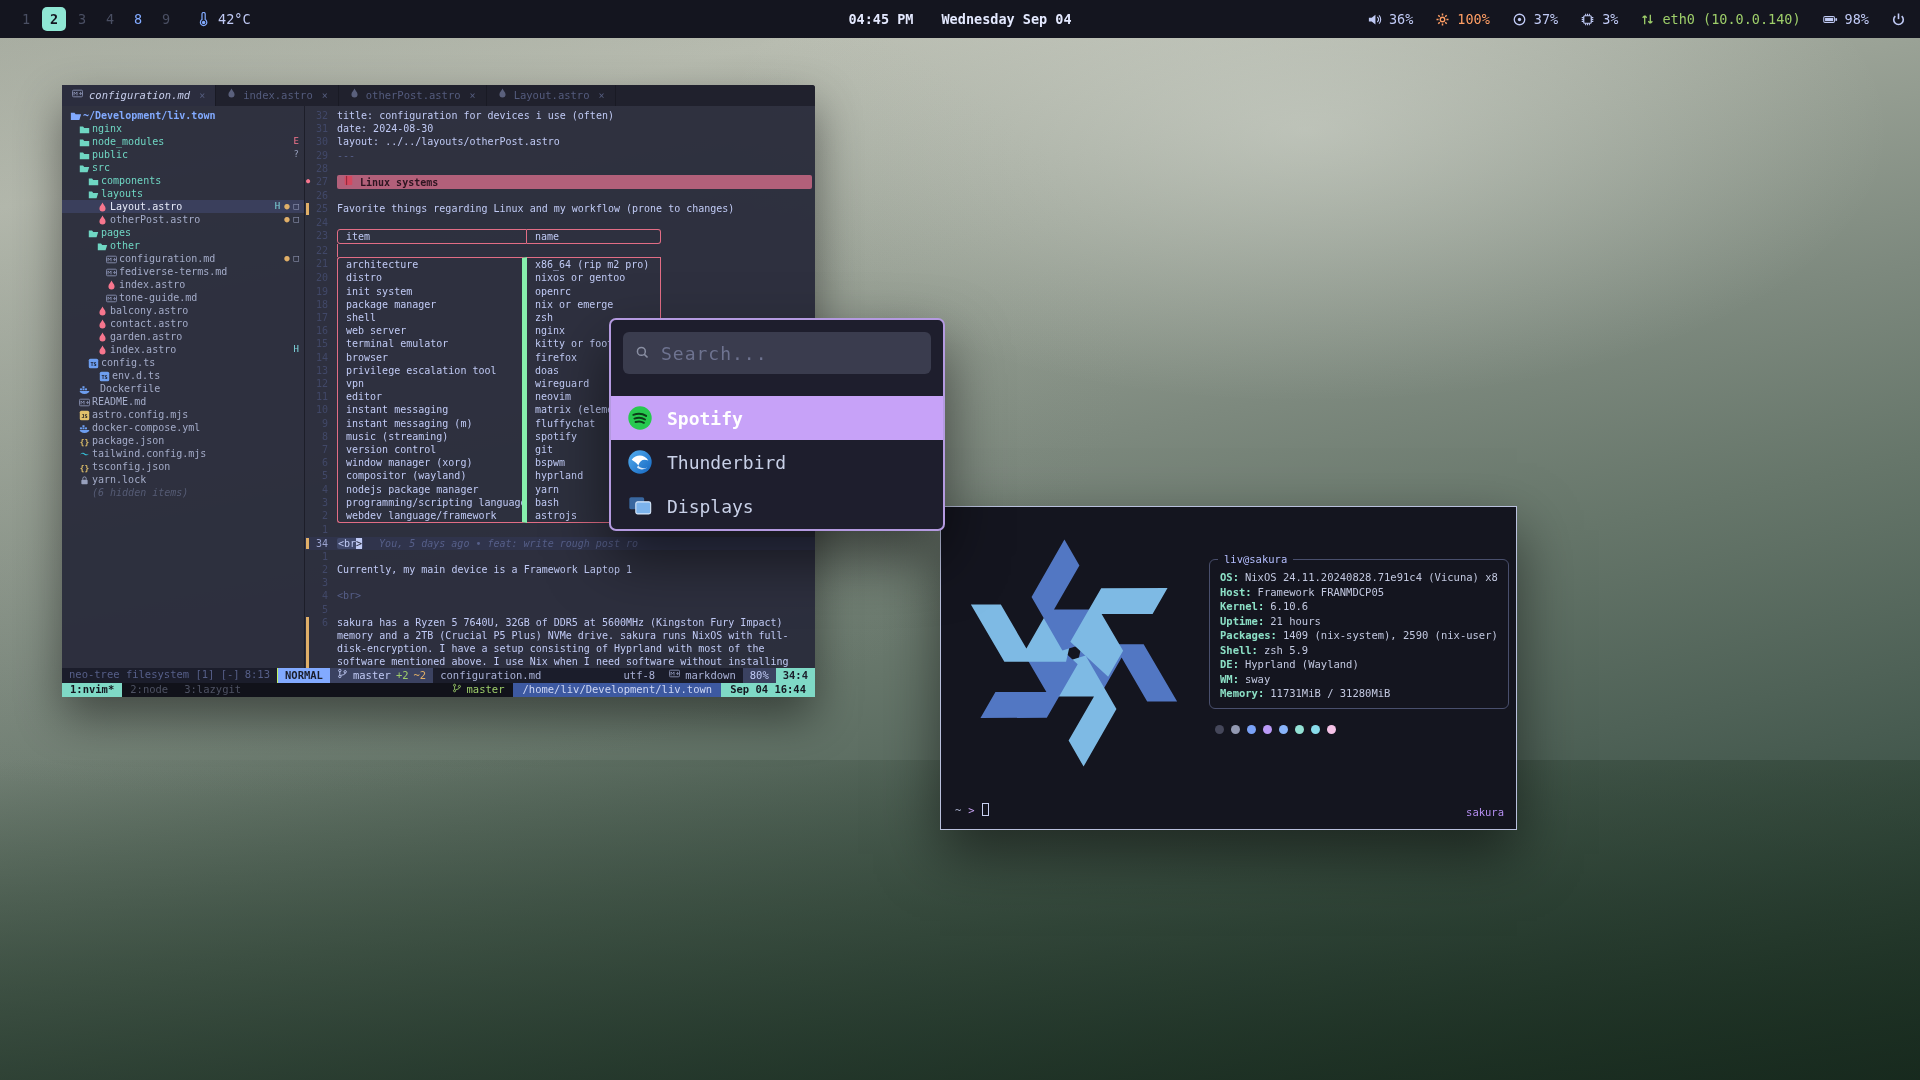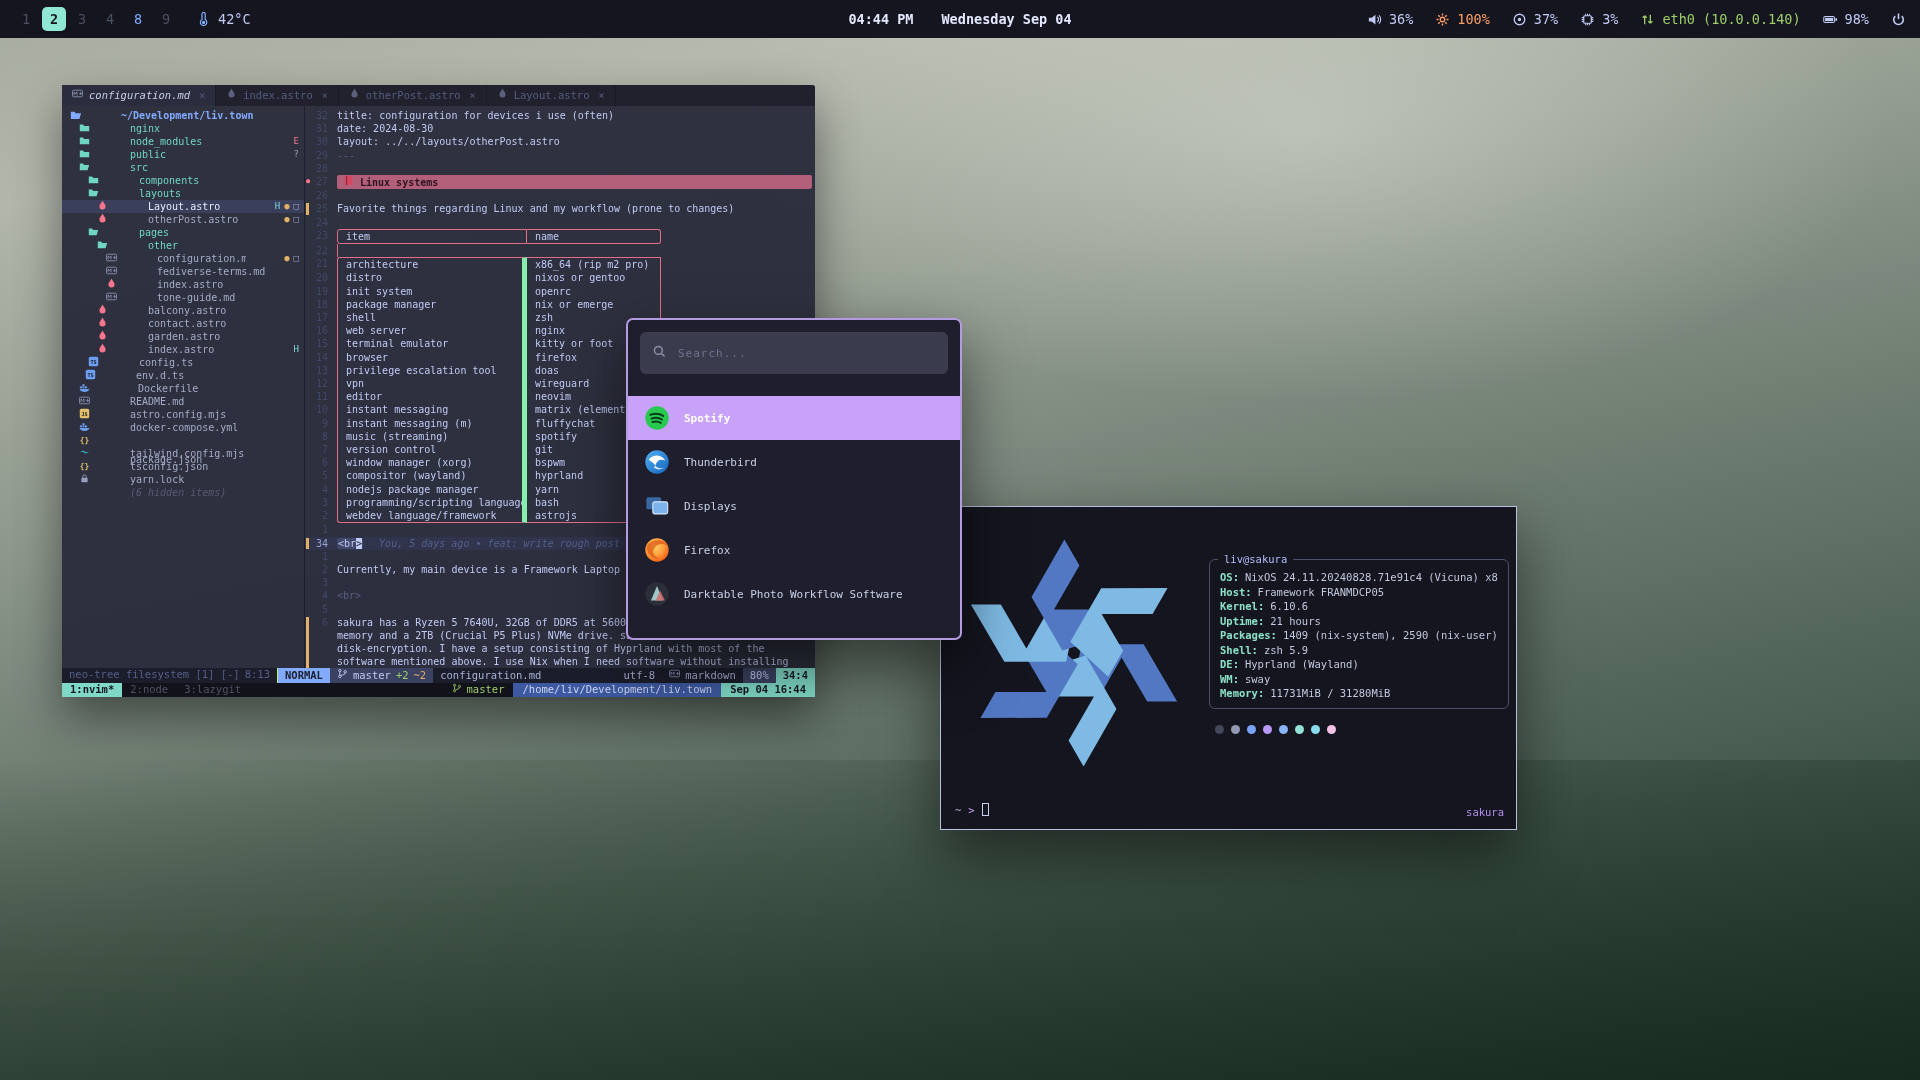--- a/index.html
+++ b/index.html
@@ -30,21 +30,21 @@
   #editor{position:absolute;left:62px;top:85px;width:753px;height:612px;z-index:10;
     background:rgba(42,44,60,.97);border-radius:3px;box-shadow:0 20px 46px rgba(0,0,0,.45);
     display:flex;flex-direction:column;color:#c0caf5;font-size:10px;line-height:13.2px;}
   #tabline{height:21px;background:#20212d;display:flex;align-items:stretch;font-size:10.5px;color:#545c7e;flex:none;border-radius:3px 3px 0 0;}
   .tab{display:flex;align-items:center;gap:6px;padding:0 10px;border-right:1px solid #191a24;}
   .tab.active{background:#2b2d3e;color:#c6cdeb;font-style:italic;}
   .tab .x{margin-left:3px;font-size:10px;color:#545c7e;}
   .tab svg{flex:none;}
   #ebody{flex:1;display:flex;min-height:0;}
   #tree{width:243px;flex:none;border-right:1px solid #1d1e29;padding-top:3px;overflow:hidden;line-height:13px;}
-  .titem{display:flex;align-items:flex-start;height:13px;padding-right:5px;white-space:pre;gap:38px;}
+  .titem{display:flex;align-items:flex-end;height:13px;padding-right:5px;white-space:pre;}
   .titem.selected{background:#3a3f5c;}
   .ticon{width:15px;flex:none;display:inline-flex;justify-content:center;align-items:center;}
   .tlabel{overflow:hidden;}
   .tbadges{margin-left:auto;display:flex;gap:4px;font-size:9px;}
   .troot .tlabel{color:#82aaff;font-weight:bold;}
   #buffer{flex:1;min-width:0;padding-top:3px;overflow:hidden;}
   .bline{display:flex;min-height:13.2px;line-height:13.2px;}
   .sign{width:6px;flex:none;position:relative;}
   .sign.bar::before{content:"";position:absolute;left:1px;top:1px;bottom:1px;width:3px;background:#e0af68;}
   .sign.dot{color:#f7768e;font-size:7px;line-height:13.2px;text-align:center;}
@@ -90,23 +90,23 @@
   #tmuxbar{height:14px;flex:none;display:flex;align-items:stretch;background:#11121a;font-size:10.5px;color:#4e5263;border-radius:0 0 3px 3px;}
   .twin{display:flex;align-items:center;padding:0 8px;}
   .twin.active{background:#7fd9c6;color:#14151f;font-weight:bold;}
   #tmux-right{margin-left:auto;display:flex;align-items:stretch;}
   .tseg{display:flex;align-items:center;padding:0 9px;gap:5px;white-space:nowrap;}
   .tseg.branch{color:#9ece6a;}
   .tseg.path{background:#3d59a1;color:#cdd6f4;}
   .tseg.date{background:#7fd9c6;color:#14151f;font-weight:bold;}
 
   
-  #launcher{position:absolute;left:626px;top:318px;width:336px;height:322px;z-index:30;
+  #launcher{position:absolute;left:609px;top:318px;width:336px;height:213px;z-index:30;
     background:#1e1e2d;border:2px solid #b49ae0;border-radius:7px;overflow:hidden;
-    box-shadow:0 26px 60px rgba(0,0,0,.55);font-size:11px;color:#c9d1e8;}
+    box-shadow:0 26px 60px rgba(0,0,0,.55);font-size:18px;color:#c9d1e8;}
   .lsearch{margin:12px 12px 0;height:42px;background:#3a3c4e;border-radius:6px;display:flex;align-items:center;padding:0 12px;gap:9px;}
   .lsearch input{flex:1;background:none;border:none;outline:none;color:#cdd6f4;font:inherit;letter-spacing:1px;}
   .lsearch input::placeholder{color:#6e7390;}
   #launcher-list{margin-top:22px;}
   .lentry{height:44px;display:flex;align-items:center;gap:14px;padding:0 16px;}
   .lentry.selected{background:#c7a2f8;color:#ffffff;font-weight:bold;}
   .lentry svg{flex:none;display:block;}
 
   
   #term{position:absolute;left:940px;top:506px;width:577px;height:324px;z-index:20;
@@ -144,21 +144,21 @@
     <div class="module">
       <span id="temp-icon">
           <svg width="15" height="15" viewBox="0 0 16 16" xmlns="http://www.w3.org/2000/svg">
             <path d="M6.4 2.2a1.7 1.7 0 0 1 3.4 0v5.9a3.4 3.4 0 1 1-3.4 0z" fill="none" stroke="#82aaff" stroke-width="1.3"></path>
             <circle cx="8.1" cy="11.2" r="1.8" fill="#82aaff"></circle>
           </svg>
         </span>
       <span>42°C</span>
     </div>
     <div id="clock">
-      <span>04:44 PM</span>
+      <span>04:45 PM</span>
       <span>Wednesday Sep 04</span>
     </div>
     <div id="tb-right">
       <span id="tb-modules" style="display:flex;gap:22px;">
           <span class="module">
             <span>
               <svg width="15" height="15" viewBox="0 0 16 16" xmlns="http://www.w3.org/2000/svg">
                 <path fill="#c0caf5" d="M2 6v4h3l4 3.2V2.8L5 6z"></path>
                 <path d="M11 5.2a4 4 0 0 1 0 5.6M12.8 3.6a6.3 6.3 0 0 1 0 8.8" fill="none" stroke="#c0caf5" stroke-width="1.2"></path>
               </svg>
@@ -317,21 +317,21 @@
           <div class="titem" style="padding-left: 33px;"><span class="ticon"><svg width="11" height="11" viewBox="0 0 14 14" xmlns="http://www.w3.org/2000/svg">
                 <path fill="#f7768e" d="M7 .7c1 2.7 3.9 4.6 3.9 7.6a3.9 3.9 0 1 1-7.8 0C3.1 5.3 6 3.4 7 .7z"></path>
               </svg></span><span class="tlabel" style="color: rgb(163, 171, 200);">garden.astro</span></div>
           <div class="titem" style="padding-left: 33px;"><span class="ticon"><svg width="11" height="11" viewBox="0 0 14 14" xmlns="http://www.w3.org/2000/svg">
                 <path fill="#f7768e" d="M7 .7c1 2.7 3.9 4.6 3.9 7.6a3.9 3.9 0 1 1-7.8 0C3.1 5.3 6 3.4 7 .7z"></path>
               </svg></span><span class="tlabel" style="color: rgb(163, 171, 200);">index.astro</span><span class="tbadges"><span style="color: rgb(127, 217, 224);">H</span></span></div>
           <div class="titem" style="padding-left: 24px;"><span class="ticon"><svg width="11" height="11" viewBox="0 0 14 14" xmlns="http://www.w3.org/2000/svg">
                 <rect x="1" y="1" width="12" height="12" rx="2" fill="#6d9ef0"></rect>
                 <text x="7" y="10.2" font-size="6.5" text-anchor="middle" fill="#14151f" font-family="inherit" font-weight="bold">TS</text>
               </svg></span><span class="tlabel" style="color: rgb(163, 171, 200);">config.ts</span></div>
-          <div class="titem" style="padding-left: 21px;"><span class="ticon"><svg width="11" height="11" viewBox="0 0 14 14" xmlns="http://www.w3.org/2000/svg">
+          <div class="titem" style="padding-left: 35px;"><span class="ticon"><svg width="11" height="11" viewBox="0 0 14 14" xmlns="http://www.w3.org/2000/svg">
                 <rect x="1" y="1" width="12" height="12" rx="2" fill="#6d9ef0"></rect>
                 <text x="7" y="10.2" font-size="6.5" text-anchor="middle" fill="#14151f" font-family="inherit" font-weight="bold">TS</text>
               </svg></span><span class="tlabel" style="color: rgb(163, 171, 200);">env.d.ts</span></div>
           <div class="titem" style="padding-left: 15px;"><span class="ticon"><svg width="11" height="11" viewBox="0 0 14 14" xmlns="http://www.w3.org/2000/svg">
                 <g fill="#6d9ef0">
                   <rect x="1.2" y="5.6" width="2.6" height="2.4"></rect>
                   <rect x="4.4" y="5.6" width="2.6" height="2.4"></rect>
                   <rect x="7.6" y="5.6" width="2.6" height="2.4"></rect>
                   <rect x="4.4" y="2.8" width="2.6" height="2.4"></rect>
                   <path d="M.8 9h12.4c-.4 2.2-2.6 3.6-6.2 3.6S1.2 11.2.8 9z"></path>

